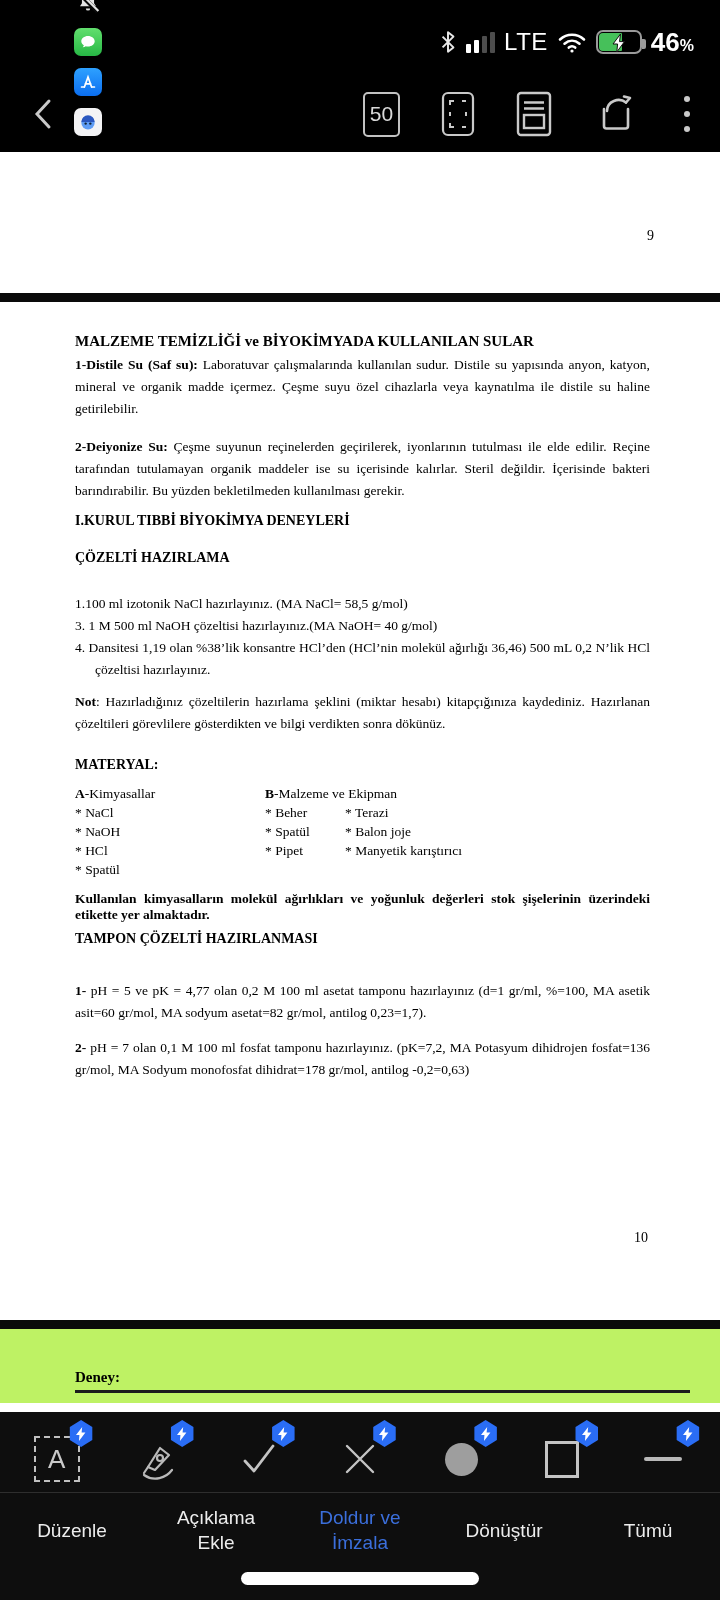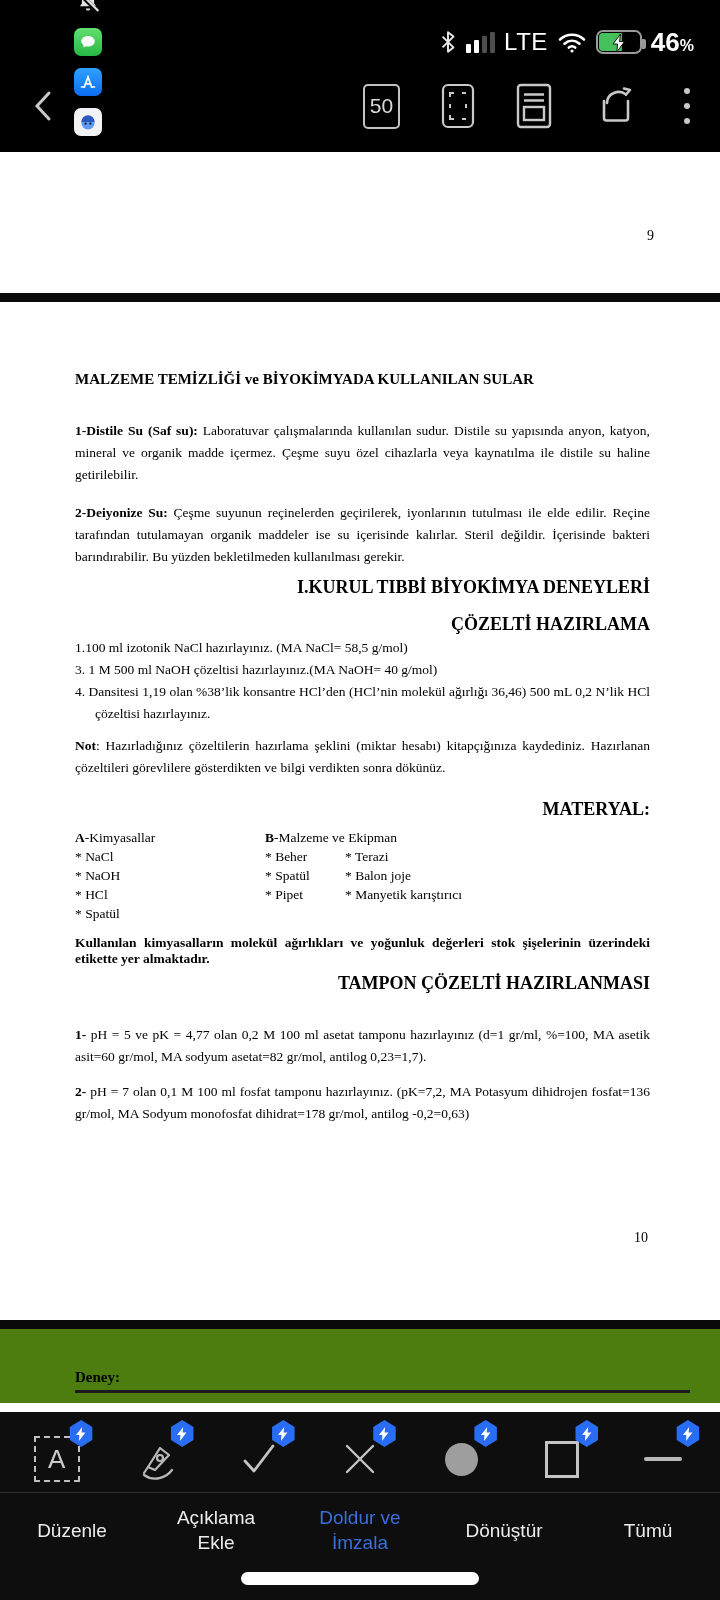--- a/index.html
+++ b/index.html
@@ -23,56 +23,56 @@
   .sig .b1{height:9px;background:#fff;}.sig .b2{height:13px;background:#fff;}
   .sig .b3{height:17px;background:#4d4d4d;}.sig .b4{height:21px;background:#4d4d4d;}
   .battery{position:relative;width:46px;height:24px;border:2px solid #9a9a9a;border-radius:7px;box-sizing:border-box;}
   .battery .fill{position:absolute;left:1px;top:1px;bottom:1px;width:55%;border-radius:4px 1px 1px 4px;}
   .battery .nub{position:absolute;right:-6px;top:7px;width:4px;height:10px;background:#9a9a9a;border-radius:0 2px 2px 0;}
   .battery svg{position:absolute;left:11px;top:1px;}
   .sb-pct{font-size:26px;font-weight:600;}
   .sb-pct .pc{font-size:16px;font-weight:700;}
 
   
-  .nav-bar{position:absolute;top:72px;left:0;right:0;height:68px;display:flex;align-items:center;
+  .nav-bar{position:absolute;top:80px;left:0;right:0;height:68px;display:flex;align-items:center;
            padding:0 26px 0 30px;box-sizing:border-box;justify-content:flex-end;}
   .nav-right{margin-left:auto;display:flex;align-items:center;gap:41px;}
   .pagecount-box{width:37px;height:45px;border:2.5px solid #c2c2c2;border-radius:5px;color:#dadada;
                  display:flex;align-items:center;justify-content:center;font-size:21px;font-weight:500;box-sizing:border-box;}
   .nav-dots{display:flex;flex-direction:column;gap:9px;padding:4px;}
   .nav-dots i{width:6px;height:6px;border-radius:50%;background:#c9c9c9;}
 
   
   .doc{position:absolute;top:152px;left:0;width:720px;height:1260px;background:#fff;color:#000;
        font-family:"Liberation Serif","DejaVu Serif",serif;overflow:hidden;}
   .p9{height:141px;position:relative;}
   .pnum9{position:absolute;right:66px;top:76px;font-size:14px;}
   .page-sep{height:9px;background:#0a0a0a;}
   .p10{position:relative;height:1018px;overflow:hidden;padding:0 70px 0 75px;box-sizing:border-box;
        font-size:13.5px;line-height:22px;text-align:justify;}
-  .doc-title{margin-top:66px;font-weight:bold;font-size:15px;text-align:left;}
+  .doc-title{margin-top:28px;font-weight:bold;font-size:15px;text-align:left;}
   .para{margin:0;}
-  .p-dist{margin-top:30px;font-family:Liberation Serif, serif;}
+  .p-dist{margin-top:2px;font-family:Liberation Serif, serif;}
   .p-deion{margin-top:16px;}
-  .h-bold{font-weight:bold;font-size:18px;text-align:right;}
+  .h-bold{font-weight:bold;font-size:14px;text-align:left;}
   .h-kurul{margin-top:8px;}
   .h-cozelti{margin-top:15px;}
-  .steps{margin-top:2px;}
+  .steps{margin-top:24px;}
   .step{padding-left:20px;text-indent:-20px;text-align:justify;}
   .note{margin-top:10px;}
   .h-materyal{margin-top:19px;}
   .mat{margin-top:8px;line-height:19px;text-align:left;}
   .mat-grid{display:grid;grid-template-columns:190px 80px auto;}
   .mat-grid .span2{grid-column:2 / 4;}
   .stock-note{margin-top:12px;font-weight:bold;line-height:16px;}
   .h-tampon{margin-top:5px;}
   .t1{margin-top:30px;}
   .t2{margin-top:13px;}
   .pnum10{position:absolute;right:72px;top:925px;font-size:14px;}
-  .deney-strip{position:relative;height:74px;background:#4d7c0f;}
+  .deney-strip{position:relative;height:74px;background:#bef264;}
   .deney-word{position:absolute;left:75px;top:40px;font-size:15px;font-weight:bold;}
   .deney-line{position:absolute;left:75px;right:30px;top:61px;height:3px;background:#1c1c1c;}
 
   
   .bottom{position:absolute;top:1412px;left:0;width:720px;height:188px;background:#0e0e0e;}
   .tools{display:flex;align-items:center;justify-content:space-around;height:80px;padding:0 6px;
          border-bottom:1px solid #2e2e2e;}
   .tool{position:relative;width:58px;height:58px;margin-top:14px;display:flex;align-items:center;justify-content:center;}
   .badge{position:absolute;top:-10px;right:-8px;width:25px;height:27px;background:#2a6df5;
          clip-path:polygon(50% 0,95% 26%,95% 74%,50% 100%,5% 74%,5% 26%);

